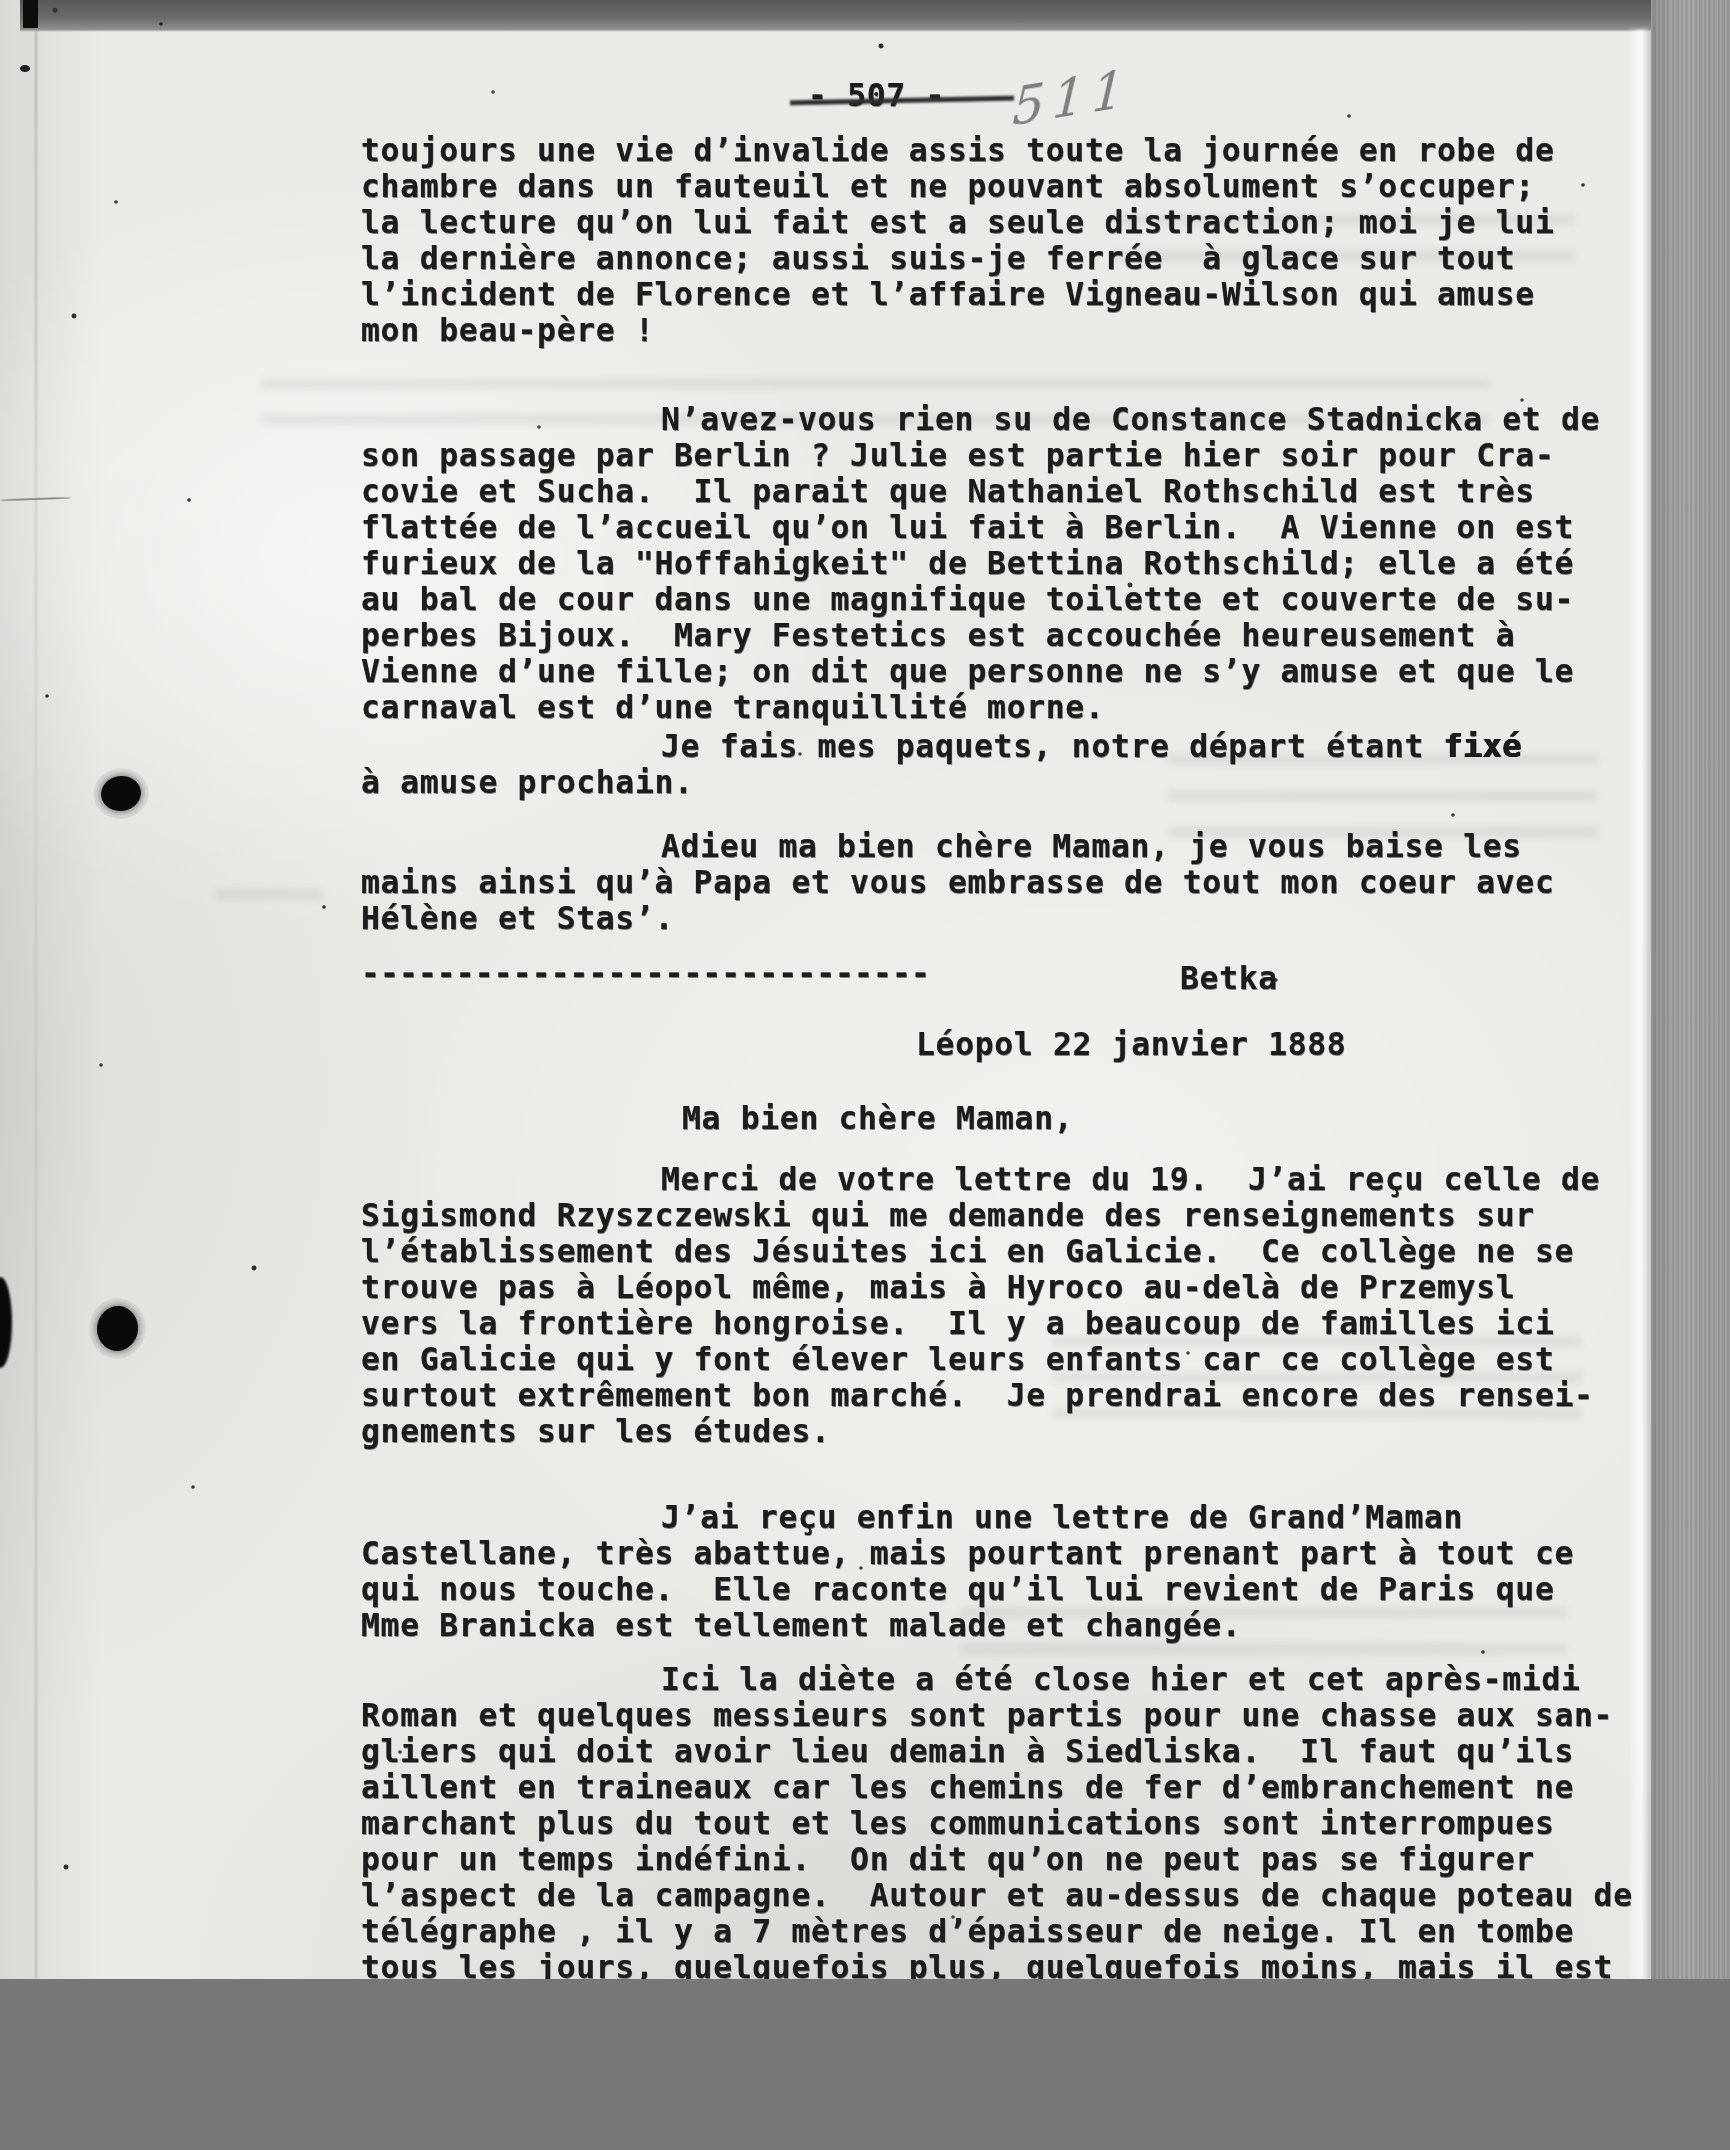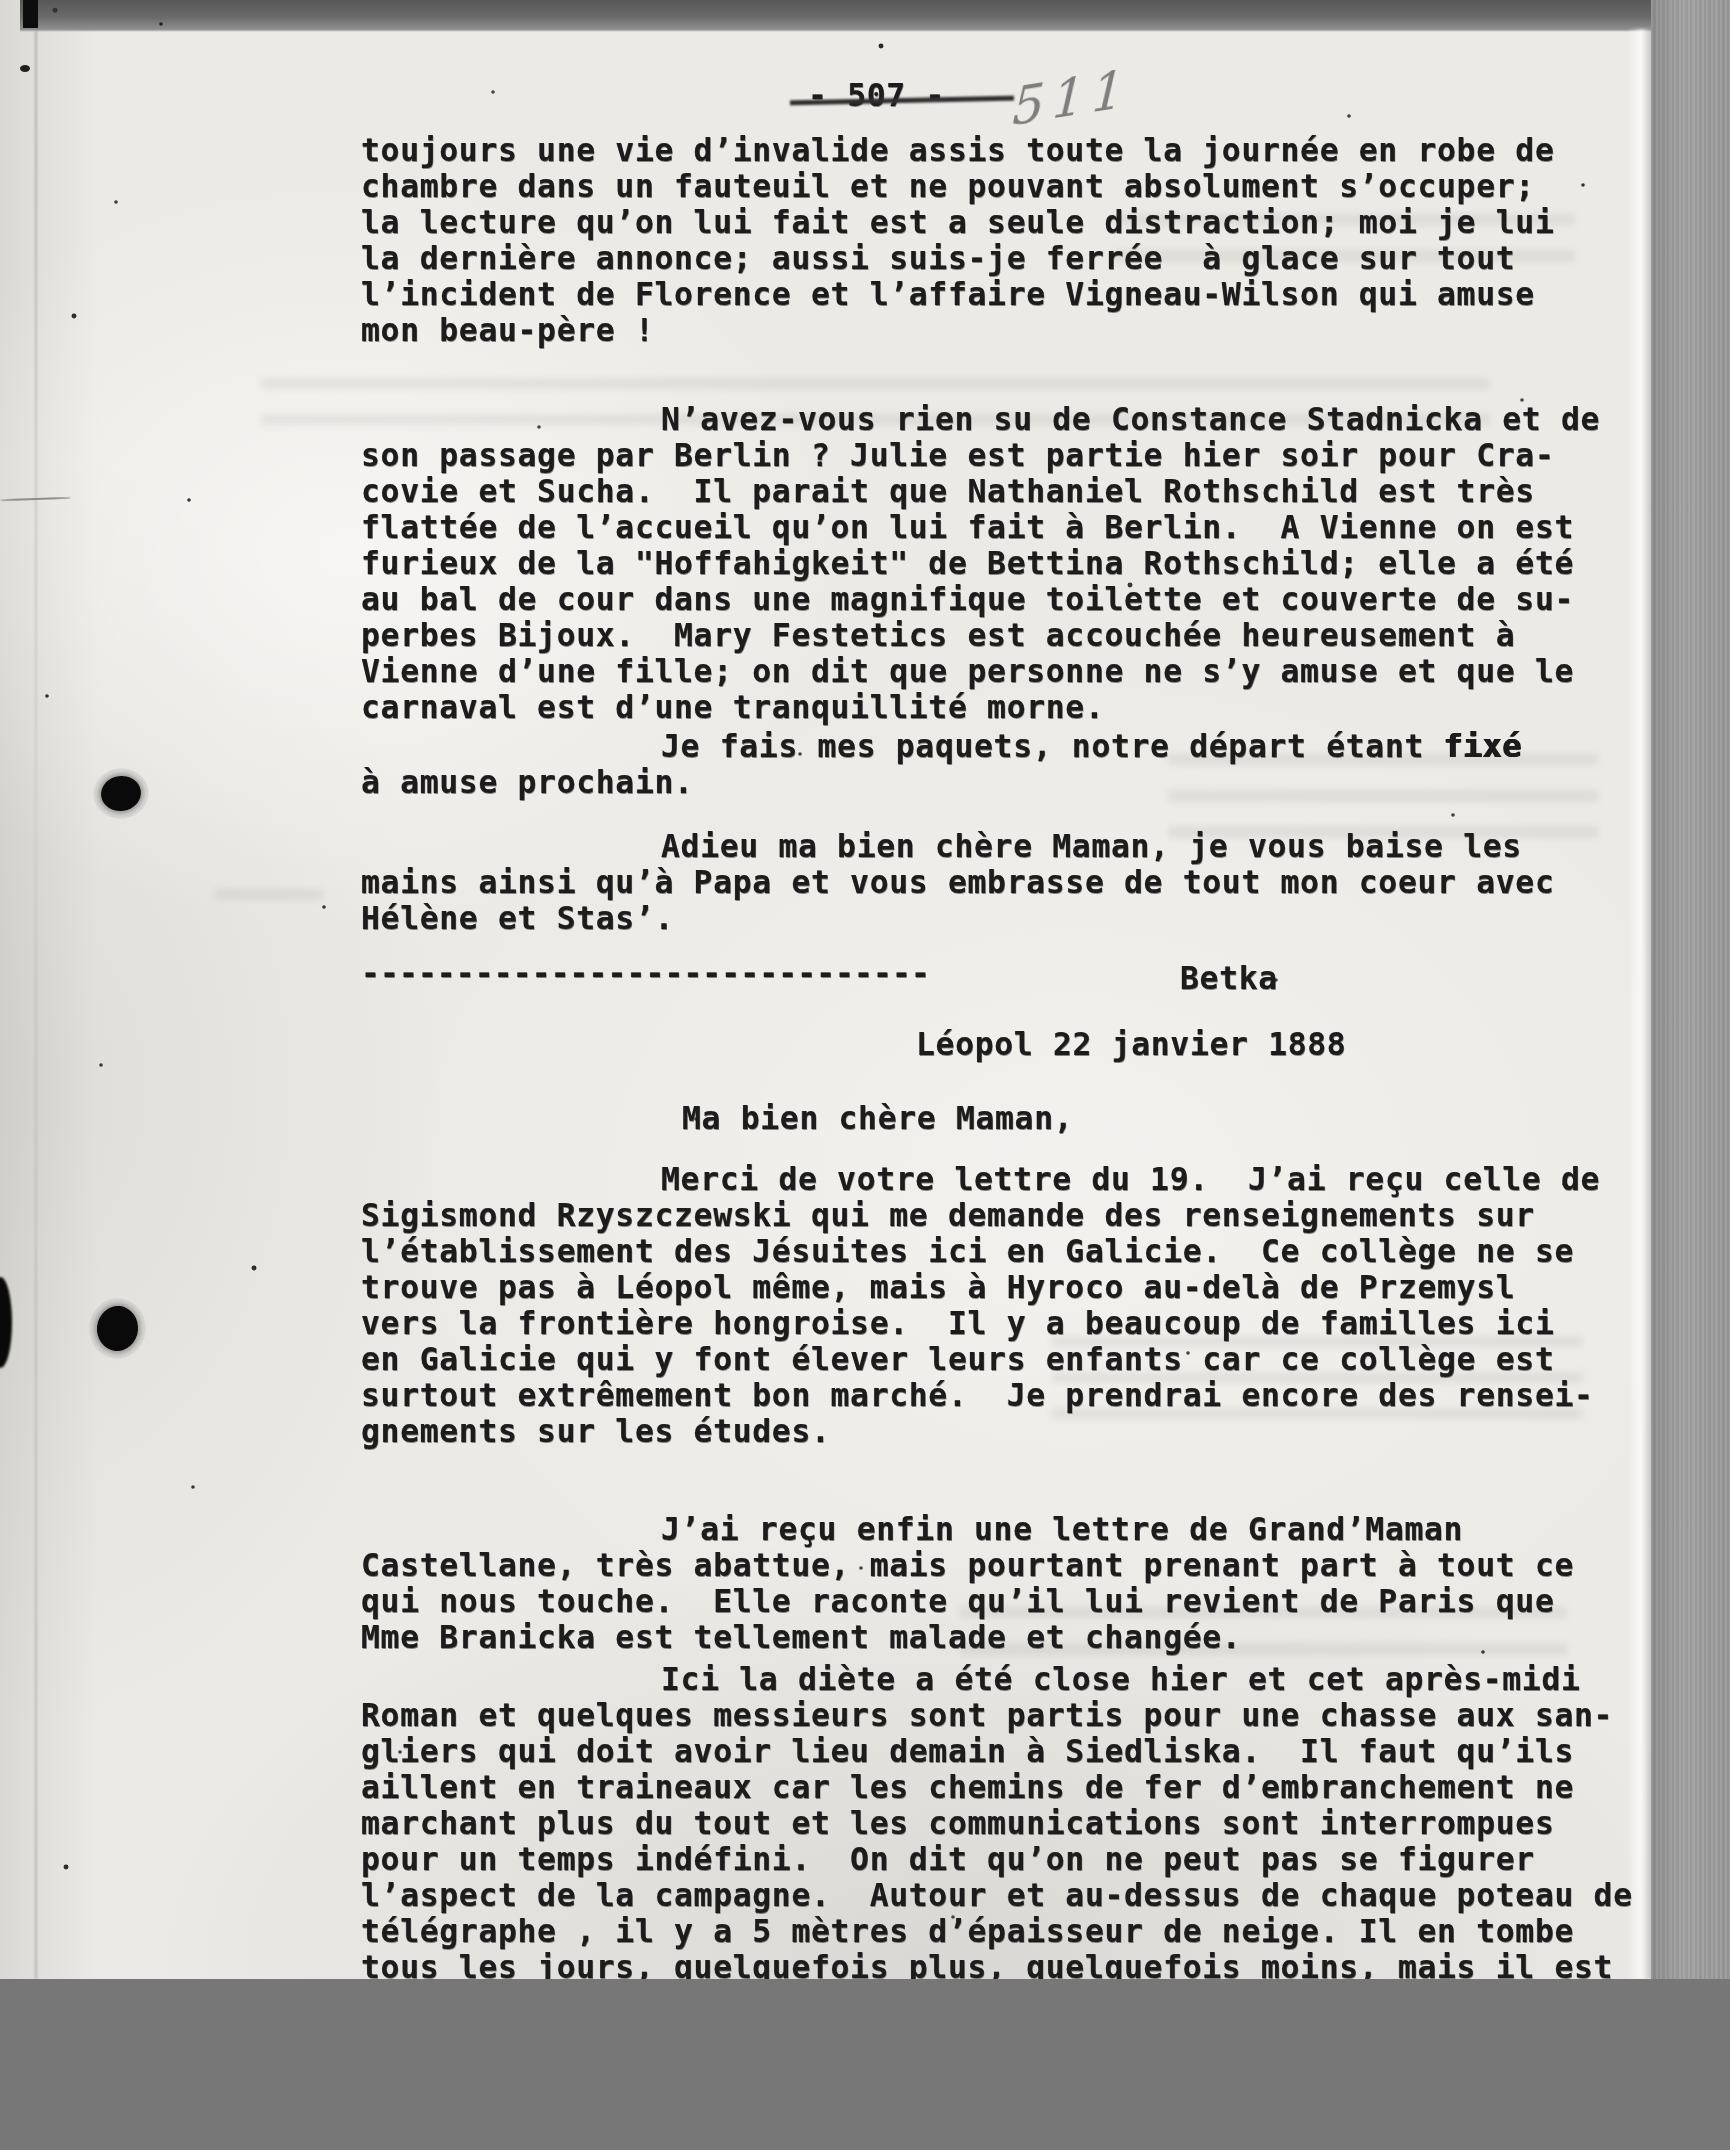--- a/index.html
+++ b/index.html
@@ -186,35 +186,35 @@
   <div class="typed para indent" style="top:1161px;">
       <div class="tline">Merci de votre lettre du 19.  J’ai reçu celle de</div>
       <div class="tline">Sigismond Rzyszczewski qui me demande des renseignements sur</div>
       <div class="tline">l’établissement des Jésuites ici en Galicie.  Ce collège ne se</div>
       <div class="tline">trouve pas à Léopol même, mais à Hyroco au-delà de Przemysl</div>
       <div class="tline">vers la frontière hongroise.  Il y a beaucoup de familles ici</div>
       <div class="tline">en Galicie qui y font élever leurs enfants car ce collège est</div>
       <div class="tline">surtout extrêmement bon marché.  Je prendrai encore des rensei-</div>
       <div class="tline">gnements sur les études.</div>
     </div>
-  <div class="typed para indent" style="top:1499px;margin-top:12px;">
+  <div class="typed para indent" style="top:1499px;">
       <div class="tline">J’ai reçu enfin une lettre de Grand’Maman</div>
       <div class="tline">Castellane, très abattue, mais pourtant prenant part à tout ce</div>
       <div class="tline">qui nous touche.  Elle raconte qu’il lui revient de Paris que</div>
       <div class="tline">Mme Branicka est tellement malade et changée.</div>
     </div>
   <div class="typed para indent" style="top:1661px;">
       <div class="tline">Ici la diète a été close hier et cet après-midi</div>
       <div class="tline">Roman et quelques messieurs sont partis pour une chasse aux san-</div>
       <div class="tline">gliers qui doit avoir lieu demain à Siedliska.  Il faut qu’ils</div>
       <div class="tline">aillent en traineaux car les chemins de fer d’embranchement ne</div>
       <div class="tline">marchant plus du tout et les communications sont interrompues</div>
       <div class="tline">pour un temps indéfini.  On dit qu’on ne peut pas se figurer</div>
       <div class="tline">l’aspect de la campagne.  Autour et au-dessus de chaque poteau de</div>
-      <div class="tline">télégraphe , il y a 5 mètres d’épaisseur de neige. Il en tombe</div>
+      <div class="tline">télégraphe , il y a 7 mètres d’épaisseur de neige. Il en tombe</div>
       <div class="tline">tous les jours, quelquefois plus, quelquefois moins, mais il est</div>
     </div>
 
   <span class="doodle" style="left:298px;top:2106px;font-size:26px;transform:rotate(-12deg);">a</span>
   <span class="doodle" style="left:482px;top:2083px;font-size:32px;transform:rotate(8deg);">b</span>
   <span class="doodle" style="left:619px;top:2063px;font-size:34px;transform:rotate(-18deg);">6</span>
   <span class="doodle" style="left:693px;top:2059px;font-size:35px;transform:rotate(10deg);">0</span>
   <span class="doodle" style="left:816px;top:2120px;font-size:32px;transform:rotate(14deg);">b</span>
   <span class="doodle lmark">L</span>
   <div class="lunder"></div>

